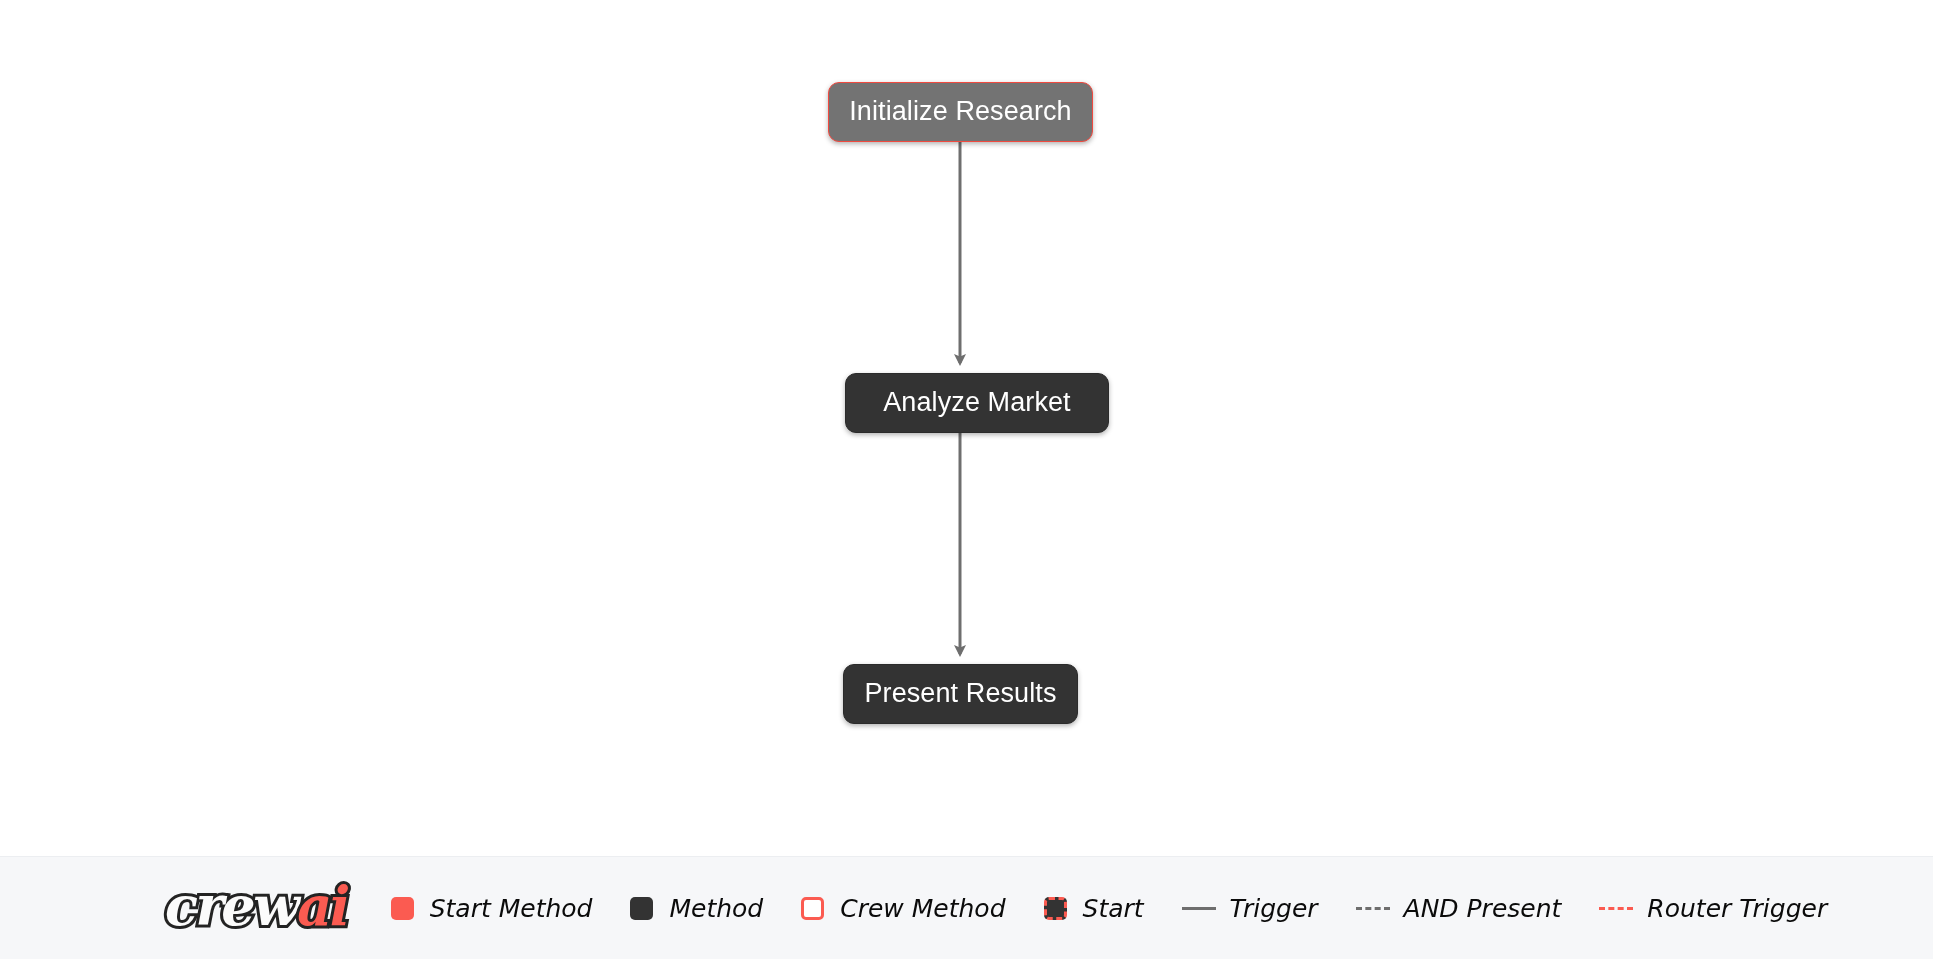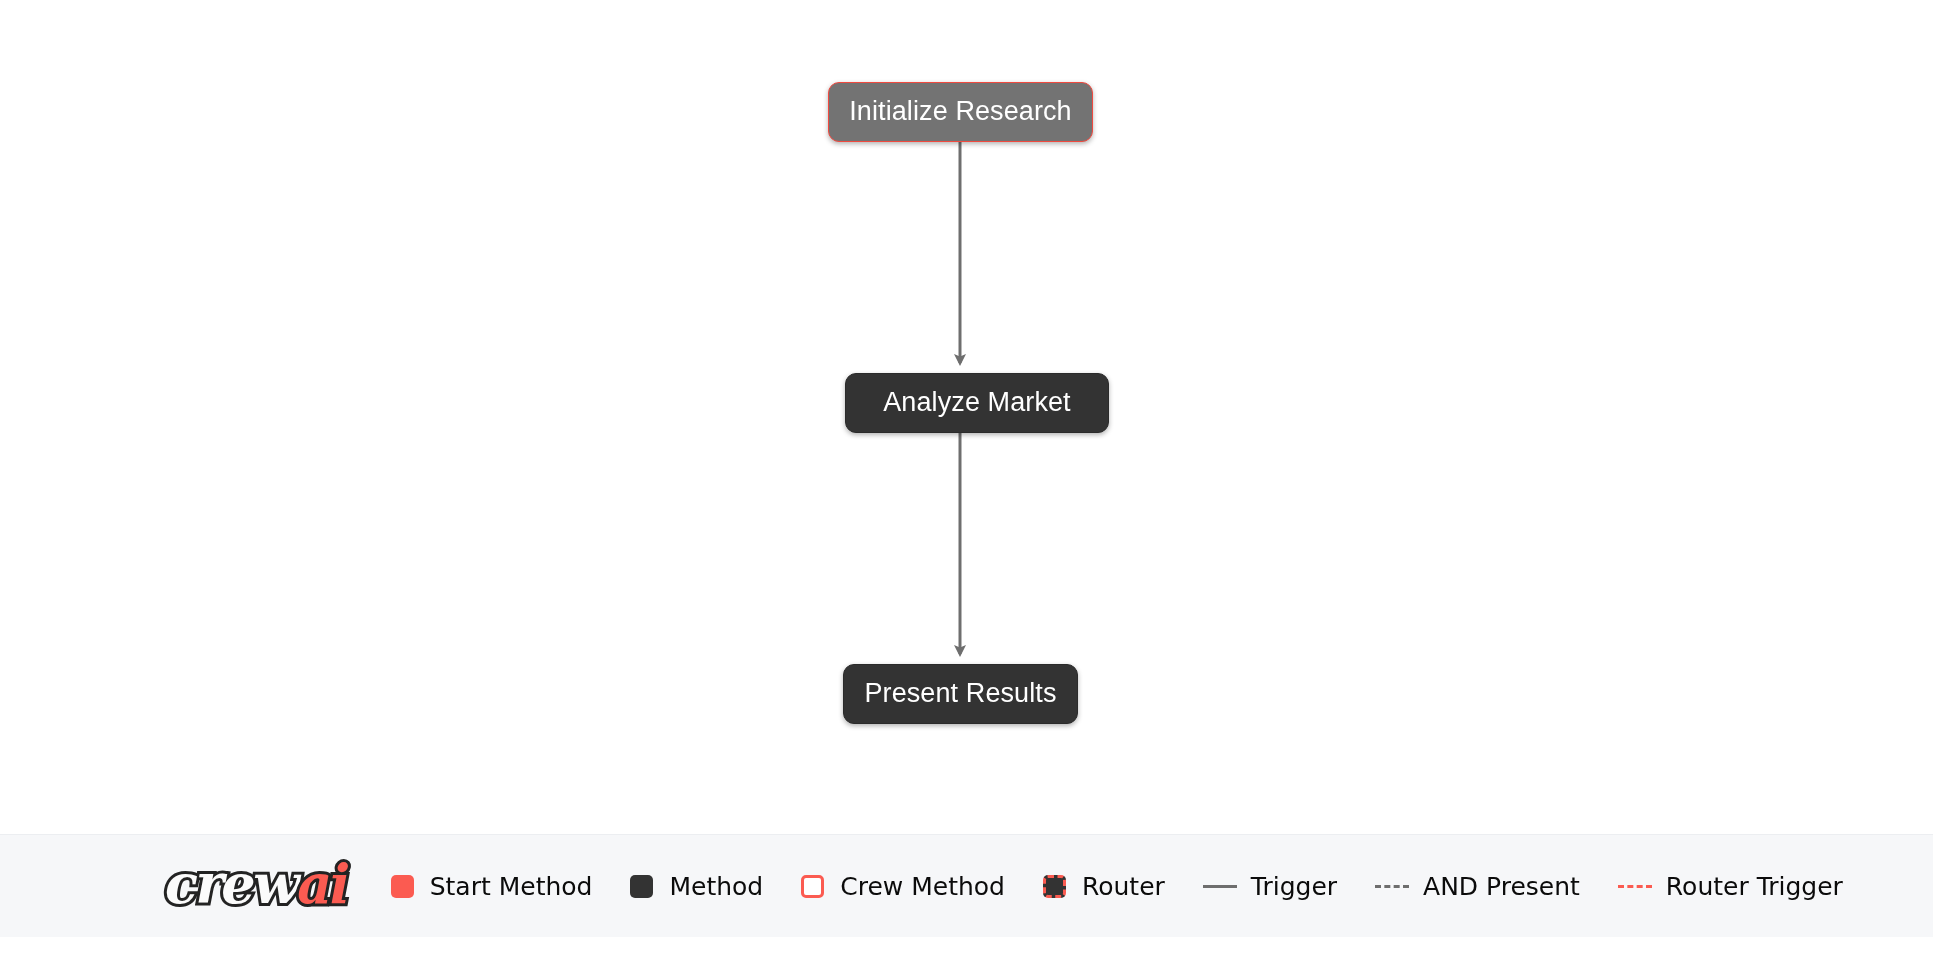--- a/index.html
+++ b/index.html
@@ -70,21 +70,21 @@
   .node-label {
     display: block;
     padding: 0 4px;
     transform: translateY(-1px);
   }
 
   
   #legend-bar {
     position: absolute;
     left: 0;
-    top: 834px;
+    top: 856px;
     width: 1933px;
     height: 103px;
     background: #f6f7f9;
     border-top: 1px solid #eceef1;
     box-sizing: border-box;
     display: flex;
     align-items: center;
     padding-left: 165px;
   }
 
@@ -153,20 +153,21 @@
 
   .ln-trigger { border-top: 3px solid #6e6e6e; }
   .ln-and     { border-top: 3px dashed #6e6e6e; }
   .ln-router  { border-top: 3px dashed #fb5b51; }
 
   .legend-label {
     font-family: "DejaVu Sans", "Liberation Sans", sans-serif;
     font-size: 25px;
     color: #0b0b0b;
     line-height: 1;
+    font-style: italic;
   }
 </style>
 </head>
 <body>
 
 <div id="app">
 
   <div id="graph-canvas">
 
     <svg id="edges-layer" width="1933" height="856" viewBox="0 0 1933 856" xmlns="http://www.w3.org/2000/svg">
@@ -211,21 +212,21 @@
       <span class="legend-label">Method</span>
     </div>
 
     <div class="legend-item">
       <span class="legend-swatch sw-crew"></span>
       <span class="legend-label">Crew Method</span>
     </div>
 
     <div class="legend-item">
       <span class="legend-swatch sw-router"></span>
-      <span class="legend-label">Router</span>
+      <span class="legend-label">Start</span>
     </div>
 
     <div class="legend-item">
       <span class="legend-line ln-trigger"></span>
       <span class="legend-label">Trigger</span>
     </div>
 
     <div class="legend-item">
       <span class="legend-line ln-and"></span>
       <span class="legend-label">AND Present</span>

